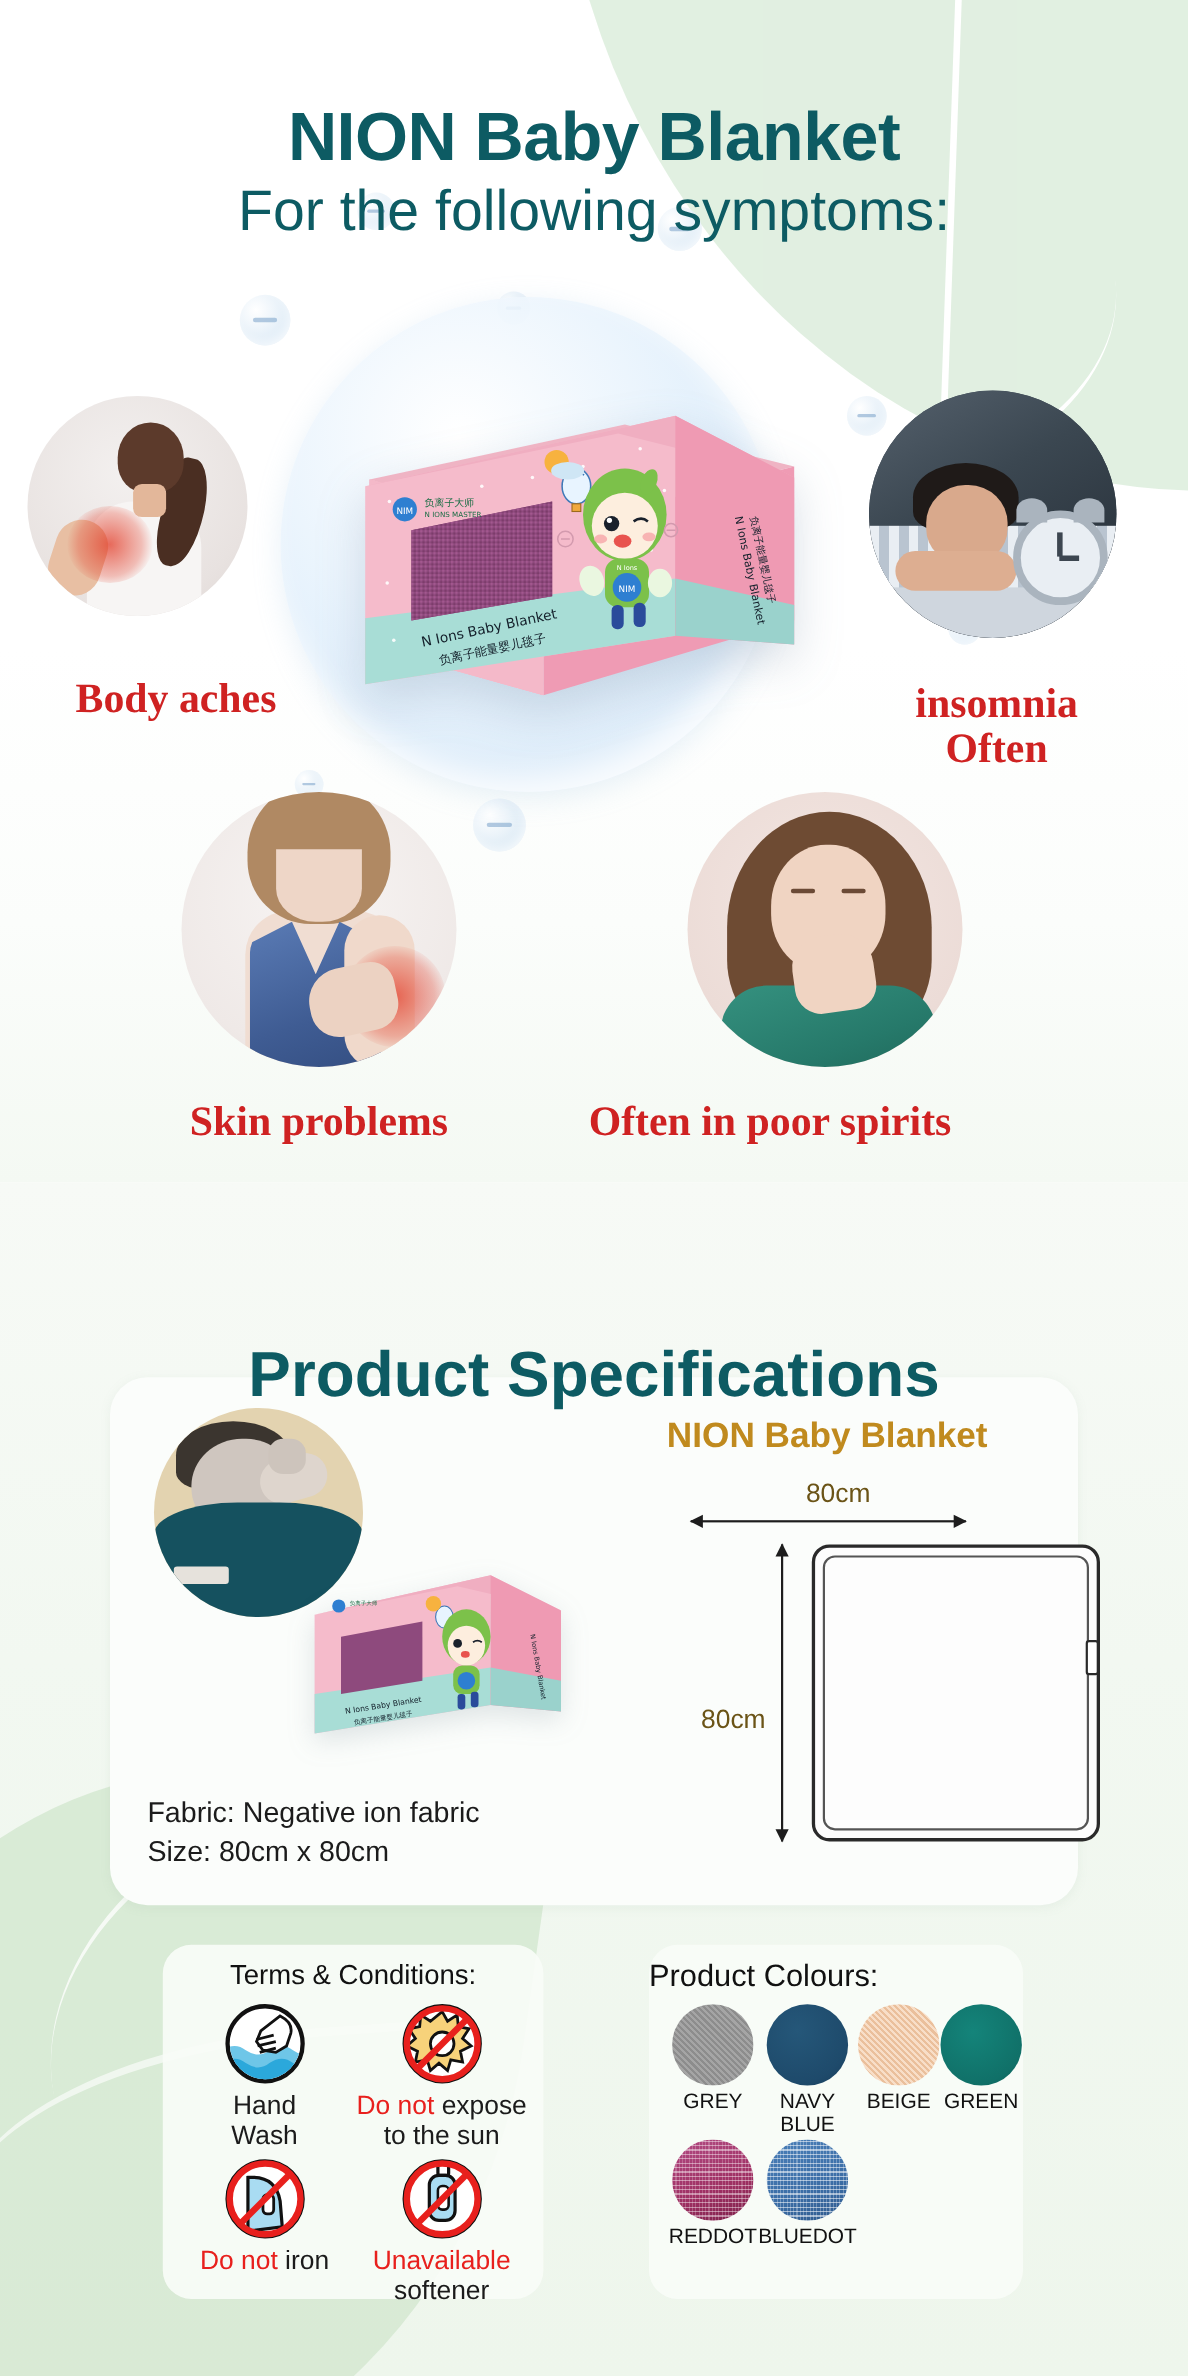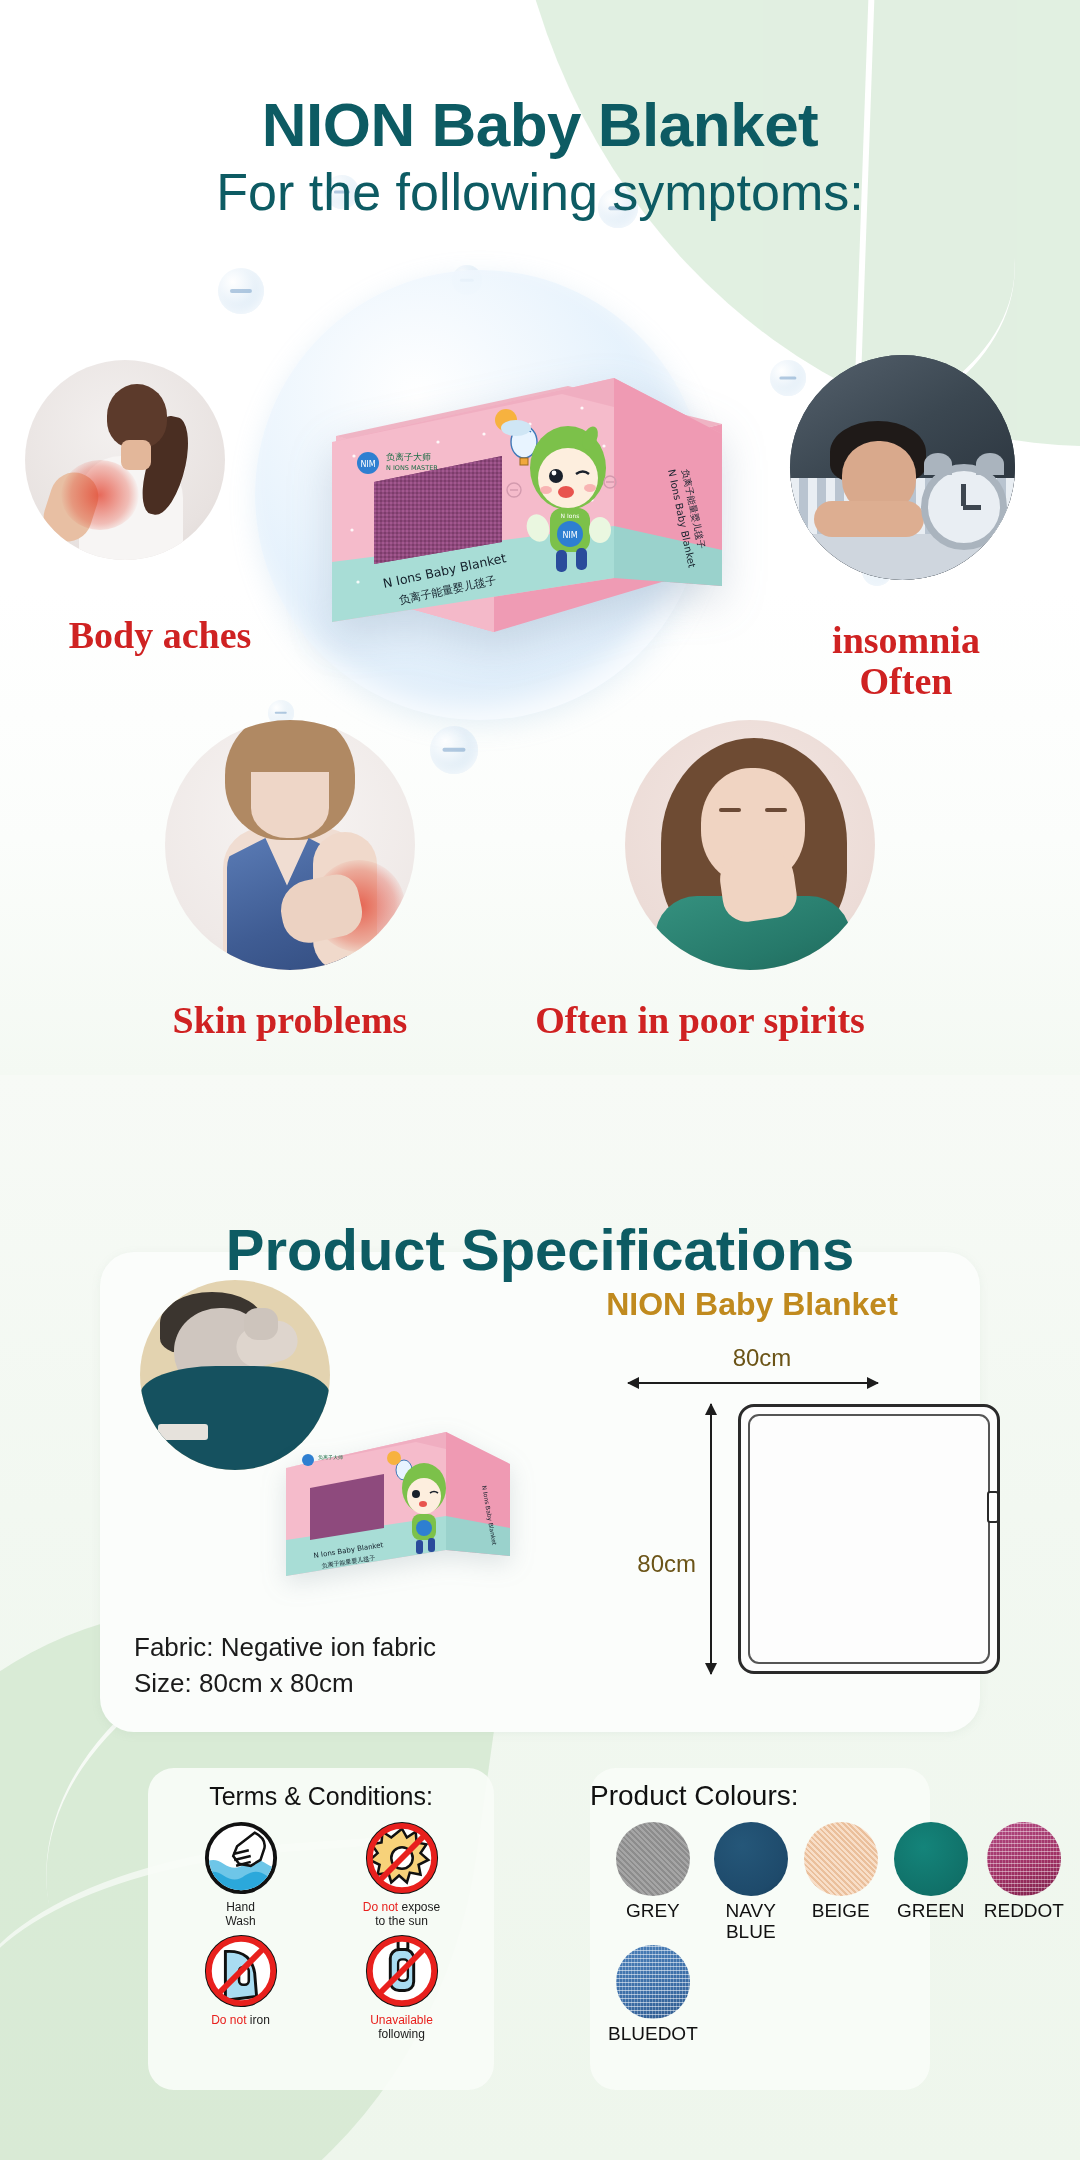--- a/index.html
+++ b/index.html
@@ -204,29 +204,29 @@
 
   
   .care-card{
     position:absolute; left:148px; top:1768px; width:346px; height:322px;
     background:rgba(248,252,247,.92); border-radius:26px; z-index:5;
   }
   .care-title{ text-align:center; font-size:25px; color:#111; padding-top:14px; font-weight:normal;}
   .care-grid{ display:grid; grid-template-columns:1fr 1fr; gap:4px 4px; padding:8px 14px 0;}
   .care-item{ text-align:center; }
   .care-ic{ width:78px; height:78px; margin:0 auto 4px; position:relative; }
-  .care-cap{ font-size:12px; line-height:1.14; color:#1b1b1b;}
+  .care-cap{ font-size:24px; line-height:1.14; color:#1b1b1b;}
   .care-cap .no{ color:#e8201d; }
 
   .col-card{
     position:absolute; left:590px; top:1768px; width:340px; height:322px;
     background:rgba(248,252,247,.92); border-radius:26px; z-index:5;
   }
   .col-title{ text-align:left; font-size:28px; color:#111; padding-top:12px;}
-  .col-grid{ display:grid; grid-template-columns:repeat(5,1fr); gap:2px 16px; padding:10px 18px 0;}
+  .col-grid{ display:grid; grid-template-columns:repeat(4,1fr); gap:2px 1px; padding:10px 18px 0;}
   .col-item{ text-align:center; }
   .sw{ width:74px; height:74px; border-radius:50%; margin:0 auto 4px;}
   .col-cap{ font-size:19px; color:#111; line-height:1.12;}
 
   
 </style>
 </head>
 <body>
 
 <div class="page">
@@ -555,21 +555,21 @@
             <circle cx="40" cy="40" r="35" fill="#fff" stroke="#111" stroke-width="4"></circle>
             <rect x="36" y="6" width="10" height="12" rx="2" fill="#fff" stroke="#111" stroke-width="3"></rect>
             <rect x="28" y="18" width="24" height="42" rx="9" fill="#a9dcf2" stroke="#111" stroke-width="3"></rect>
             <rect x="36" y="28" width="10" height="22" rx="4" fill="#fff" stroke="#111" stroke-width="2.4"></rect>
             <circle cx="40" cy="40" r="33" fill="none" stroke="#e8201d" stroke-width="6"></circle>
             <line x1="18" y1="62" x2="62" y2="18" stroke="#e8201d" stroke-width="6"></line>
           </svg>
         </div>
         <div class="care-cap">
           <span class="no">Unavailable</span><br>
-          <span>following</span>
+          <span>softener</span>
         </div>
       </div>
 
     </div>
   </div>
 
   <div class="col-card">
     <div class="col-title">Product Colours:</div>
     <div class="col-grid">
       <div class="col-item">

